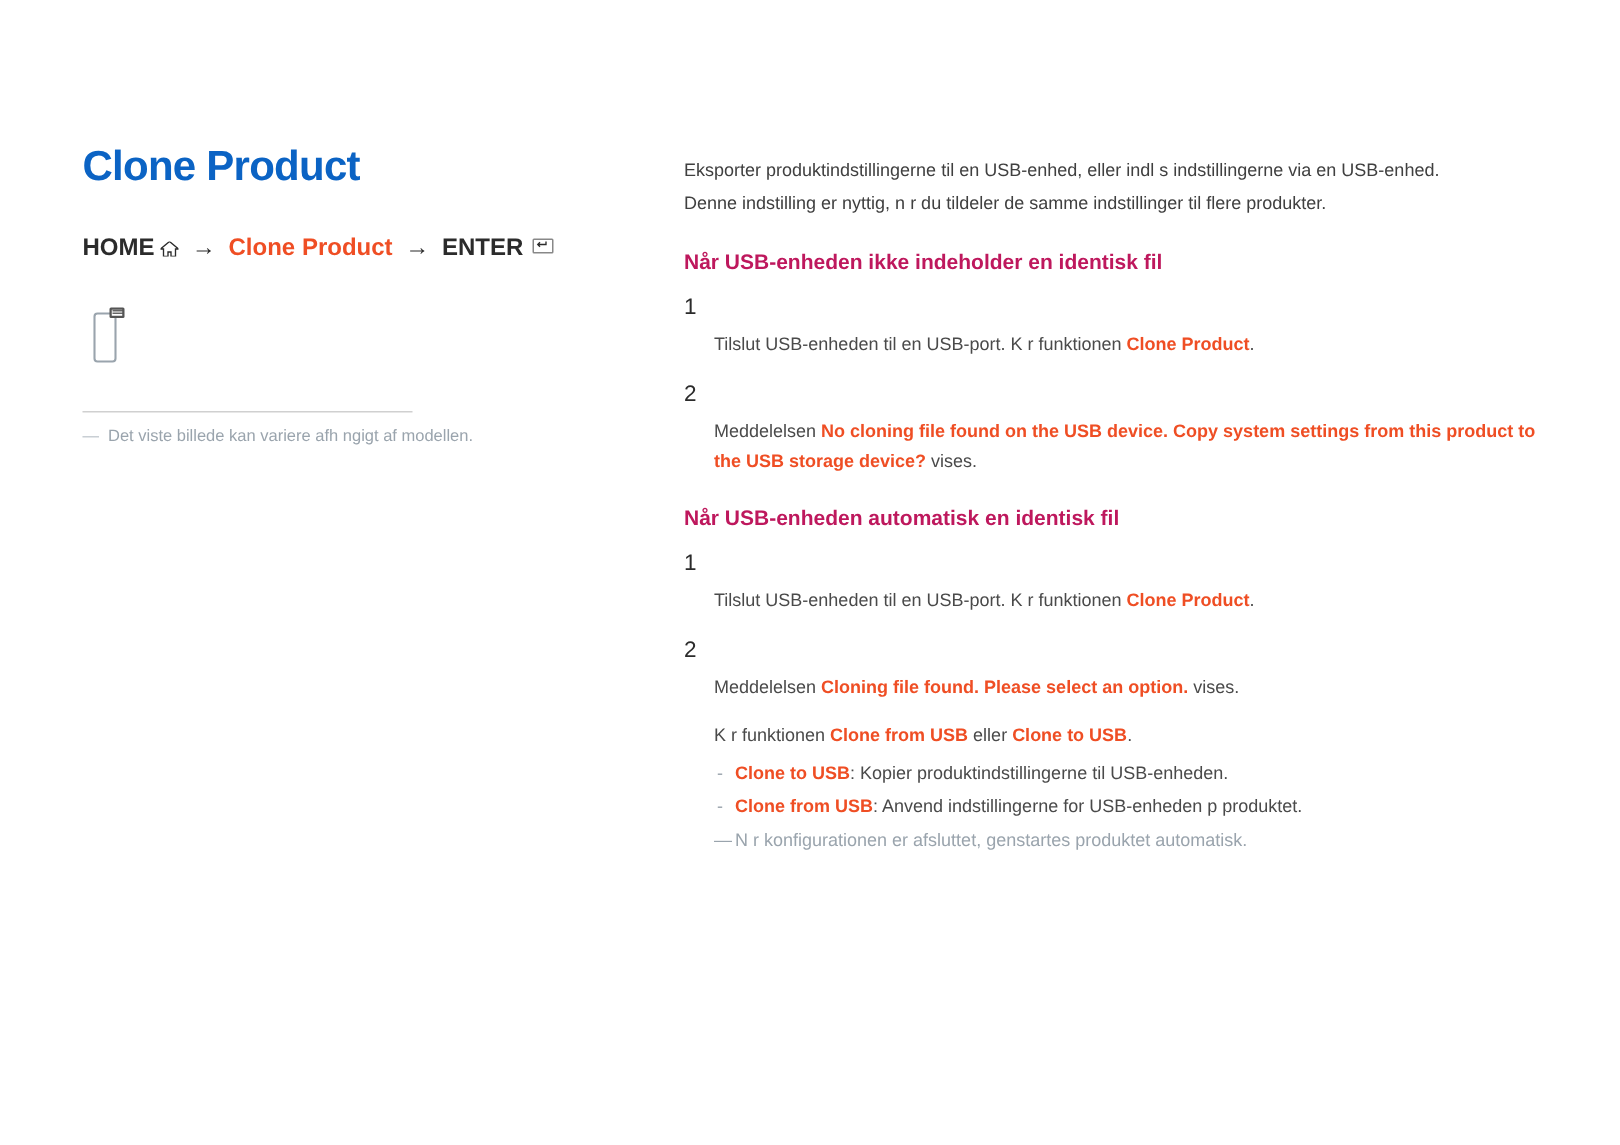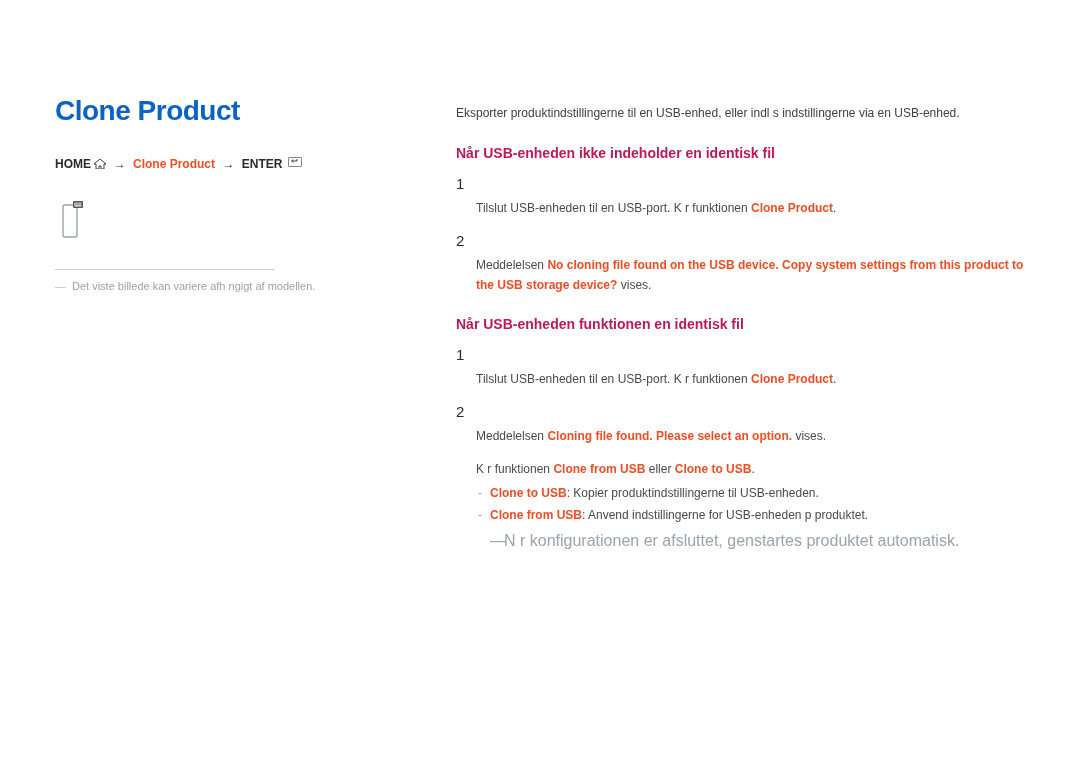--- a/index.html
+++ b/index.html
@@ -30,21 +30,21 @@
     width: 570px;
   }
   .title {
     font-size: 28px;
     font-weight: 700;
     color: #0b63c4;
     margin: 0 0 30px 0;
     letter-spacing: -0.5px;
   }
   .breadcrumb {
-    font-size: 12px;
+    font-size: 16px;
     font-weight: 700;
     color: #2b2b2b;
     margin: 0 0 28px 0;
   }
   .breadcrumb .arrow {
     color: #2b2b2b;
     font-weight: 400;
     margin: 0 4px;
   }
   .breadcrumb .orange {
@@ -122,22 +122,22 @@
     color: #4a4a4a;
     position: relative;
   }
   .dash-list::before {
     content: "-";
     position: absolute;
     left: -12px;
     color: #9aa4ad;
   }
   .note {
-    margin: 6px 0 0 48px;
-    font-size: 16px;
+    margin: 6px 0 0 34px;
+    font-size: 12px;
     color: #9aa4ad;
     position: relative;
   }
   .note::before {
     content: "―";
     position: absolute;
     left: -14px;
     color: #9aa4ad;
   }
   .enter-box {
@@ -190,39 +190,40 @@
 
     <hr class="hr">
     <div class="caption">
       <span class="dash">―</span><span>Det viste billede kan variere afh ngigt af modellen.</span>
     </div>
   </div>
 
   <div class="right-col">
     <div class="intro">
       <span>Eksporter produktindstillingerne til en USB-enhed, eller indl s indstillingerne via en USB-enhed.</span><br>
+      <span>Denne indstilling er nyttig, n r du tildeler de samme indstillinger til flere produkter.</span>
     </div>
 
     <div class="section-heading">Når USB-enheden ikke indeholder en identisk fil</div>
 
     <div class="step">
       <div class="step-num">1</div>
       <div class="step-body">
         <span>Tilslut USB-enheden til en USB-port. K r funktionen </span><span class="orange-text">Clone Product</span><span>.</span>
       </div>
     </div>
 
     <div class="step">
       <div class="step-num">2</div>
       <div class="step-body">
         <span>Meddelelsen </span><span class="orange-text">No cloning file found on the USB device. Copy system settings from this product to the USB storage device?</span><span> vises.</span>
       </div>
     </div>
 
-    <div class="section-heading">Når USB-enheden funktionen en identisk fil</div>
+    <div class="section-heading">Når USB-enheden automatisk en identisk fil</div>
 
     <div class="step">
       <div class="step-num">1</div>
       <div class="step-body">
         <span>Tilslut USB-enheden til en USB-port. K r funktionen </span><span class="orange-text">Clone Product</span><span>.</span>
       </div>
     </div>
 
     <div class="step">
       <div class="step-num">2</div>

